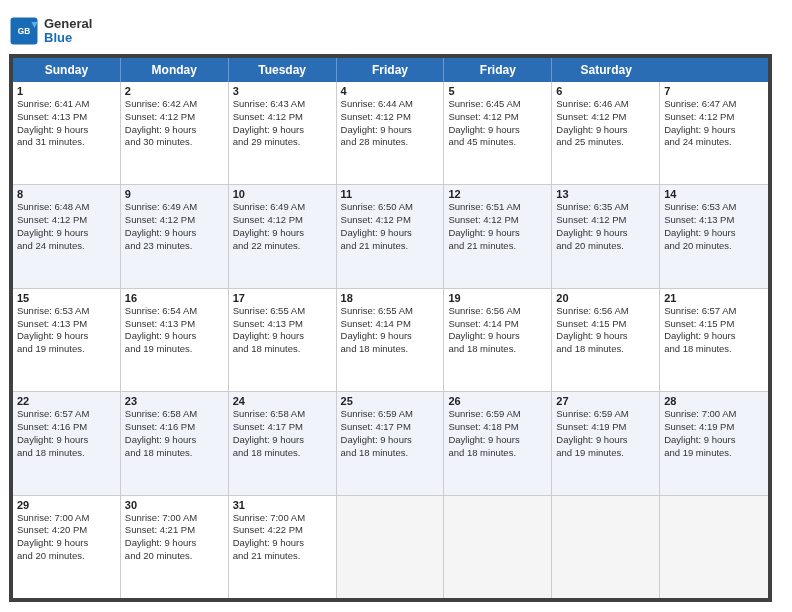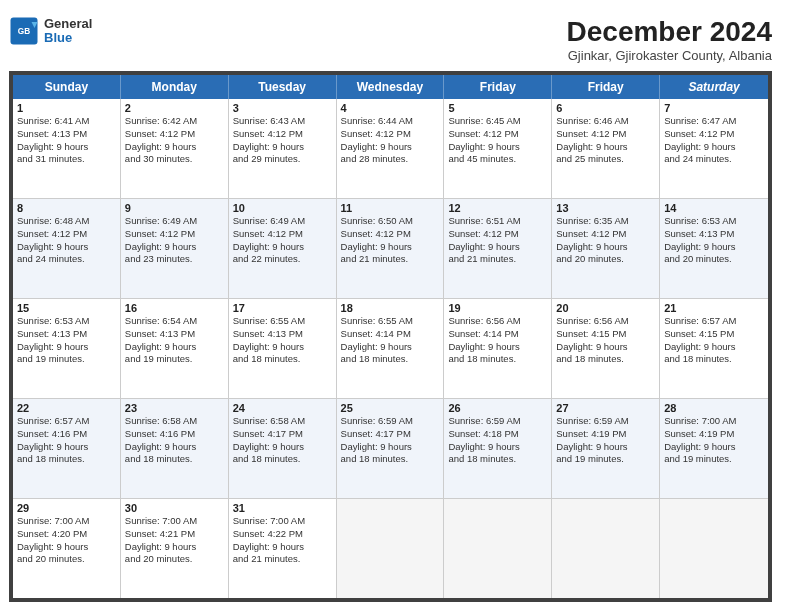--- a/index.html
+++ b/index.html
@@ -72,21 +72,21 @@
       background: #2a6db5;
     }
     .cal-header-cell {
       color: #fff;
       font-size: 12px;
       font-weight: bold;
       text-align: center;
       padding: 5px 2px;
       border-right: 1px solid rgba(255,255,255,0.3);
     }
-    .cal-header-cell:last-child { border-right: none; font-style: italic; }
+    .cal-header-cell:last-child { border-right: none; }
     .cal-body {
       flex: 1;
       display: flex;
       flex-direction: column;
     }
     .cal-row {
       display: grid;
       grid-template-columns: repeat(7, 1fr);
       flex: 1;
       border-bottom: 1px solid #ccc;
@@ -124,32 +124,27 @@
       <svg class="logo-icon" viewBox="0 0 40 40">
         <rect x="2" y="2" width="36" height="36" rx="4" fill="#1a6bb5"></rect>
         <text x="20" y="24" font-size="11" fill="white" text-anchor="middle" font-family="Arial" font-weight="bold">GB</text>
         <polygon points="30,8 38,8 34,16" fill="#5ab4e8"></polygon>
       </svg>
       <div class="logo-text">
         <span class="logo-general">General</span>
         <span class="logo-blue">Blue</span>
       </div>
     </div>
-    <div class="title-block">
-      <div class="main-title">December 2024</div>
-      <div class="subtitle">Gjinkar, Gjirokaster County, Albania</div>
-    </div>
   </div>
 
   <div class="calendar">
     <div class="cal-header">
     <div class="cal-header-cell">Sunday</div>
         <div class="cal-header-cell">Monday</div>
         <div class="cal-header-cell">Tuesday</div>
-        <div class="cal-header-cell">Wednesday</div>
         <div class="cal-header-cell">Friday</div>
         <div class="cal-header-cell">Friday</div>
         <div class="cal-header-cell">Saturday</div>
       </div>
     <div class="cal-body">
     <div class="cal-row">
           <div class="cal-cell">
             <span class="day-num">1</span>
             <span class="cell-line">Sunrise: 6:41 AM</span>
             <span class="cell-line">Sunset: 4:13 PM</span>

